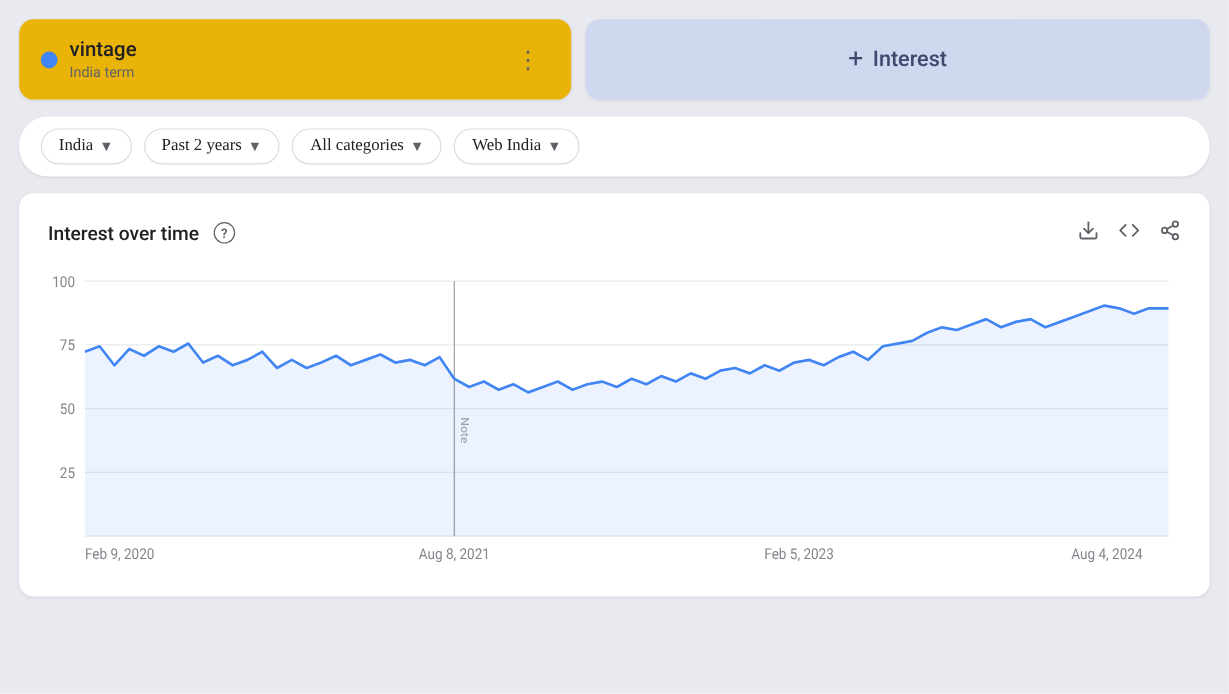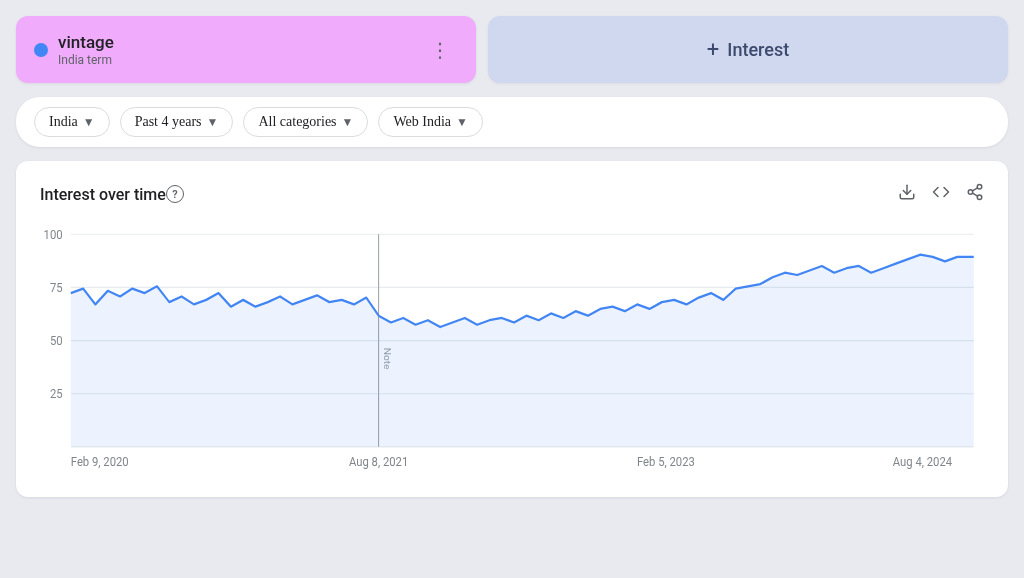--- a/index.html
+++ b/index.html
@@ -10,21 +10,21 @@
       padding: 16px;
     }
 
     .top-row {
       display: flex;
       gap: 12px;
       margin-bottom: 14px;
     }
 
     .search-term-card {
-      background: #f0abfc;
+      background: #eab308;
       border-radius: 12px;
       padding: 16px 18px;
       flex: 0 0 460px;
       display: flex;
       align-items: center;
       justify-content: space-between;
       box-shadow: 0 1px 3px rgba(0,0,0,0.08);
     }
 
     .search-term-left {
@@ -127,21 +127,21 @@
     .chart-header {
       display: flex;
       align-items: center;
       justify-content: space-between;
       margin-bottom: 18px;
     }
 
     .chart-title-area {
       display: flex;
       align-items: center;
-      gap: 0;
+      gap: 12px;
     }
 
     .chart-title {
       font-size: 16px;
       font-weight: 500;
       color: #202124;
     }
 
     .help-icon {
       width: 18px;
@@ -203,21 +203,21 @@
     </div>
   </div>
 </div>
 
 <div class="filters-row">
   <button class="filter-btn">
     <span>India</span>
     <span class="chevron">▼</span>
   </button>
   <button class="filter-btn">
-    <span>Past 4 years</span>
+    <span>Past 2 years</span>
     <span class="chevron">▼</span>
   </button>
   <button class="filter-btn">
     <span>All categories</span>
     <span class="chevron">▼</span>
   </button>
   <button class="filter-btn">
     <span>Web India</span>
     <span class="chevron">▼</span>
   </button>

